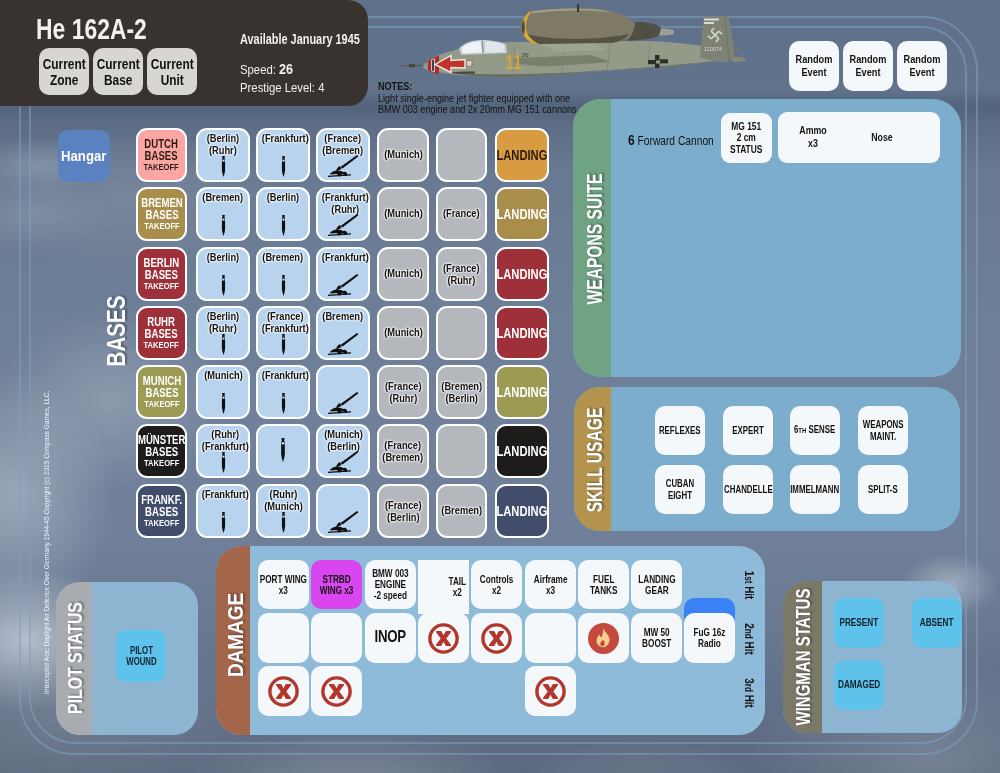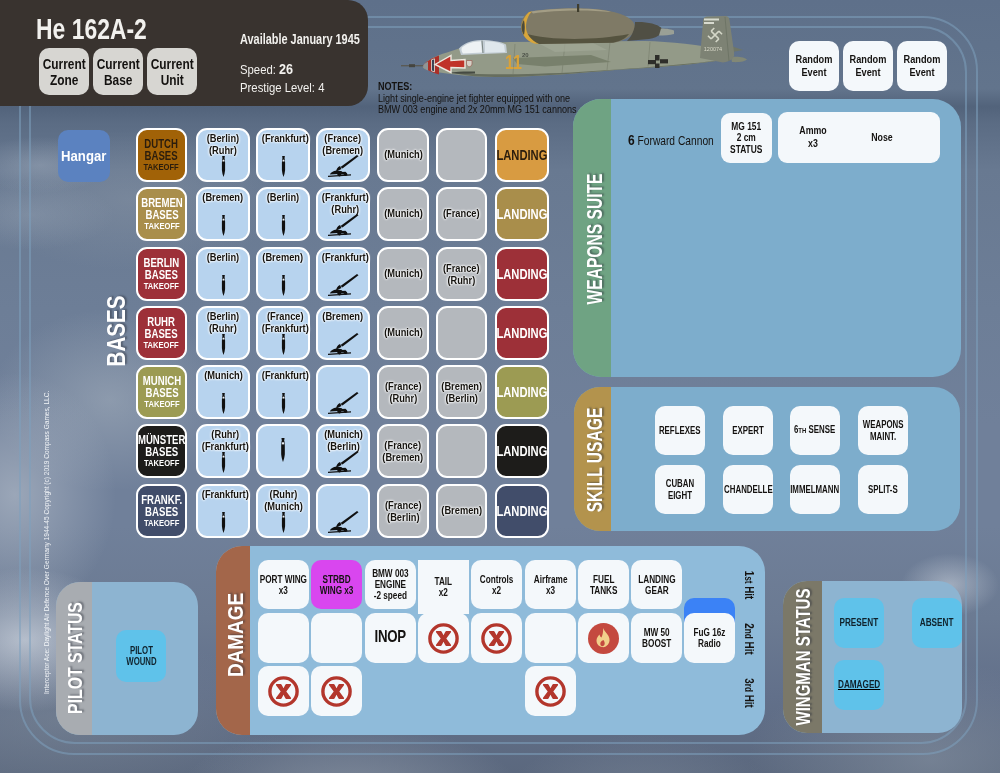--- a/index.html
+++ b/index.html
@@ -145,21 +145,21 @@
 <div class="abs wb" style="left:897px;top:41px;width:50px;height:50px;background:#f4f8fb;border-radius:10px;">
     <div style="transform:scaleX(0.8);font-weight:bold;font-size:11.5px;line-height:13px;color:#141210;text-align:center;white-space:nowrap;">Random<br>Event</div>
   </div>
 
 <div class="abs wb" style="left:58px;top:130px;width:52px;height:52px;background:#5b82c0;border-radius:10px;">
     <div style="transform:scaleX(0.85);color:#fff;font-weight:bold;font-size:15.5px;">Hangar</div>
   </div>
 
 <div class="abs vl" style="left:-27px;top:319px;width:280px;height:24px;font-size:26px;transform:rotate(-90deg) scaleX(0.79);">BASES</div>
 
-<div class="abs wb" style="left:136px;top:128px;width:47px;height:50px;background:#a16207;border:2.5px solid #fff;border-radius:11px;">
+<div class="abs wb" style="left:136px;top:128px;width:47px;height:50px;background:#fca5a5;border:2.5px solid #fff;border-radius:11px;">
     <div style="transform:scaleX(0.8);color:#2b1d0d;text-align:center;font-weight:bold;white-space:nowrap;">
       <div style="font-size:12px;line-height:12px;">DUTCH<br>BASES</div>
       <div style="font-size:9.5px;line-height:10.5px;">TAKEOFF</div>
     </div>
   </div>
 
 <div class="abs" style="left:196px;top:128px;width:50px;height:50px;background:#b7d3ee;border:2.5px solid #fff;border-radius:11px;color:#15130f;font-weight:bold;font-size:10.8px;line-height:11.5px;text-shadow:0 0 2px #fff,0 0 3px #fff,0 0 3px #fff;">
     <div style="position:absolute;top:3px;left:0;right:0;text-align:center;"><span style="display:inline-block;transform:scaleX(0.86);white-space:nowrap;">(Berlin)<br>(Ruhr)</span></div>
     <div style="position:absolute;bottom:3px;left:0;right:0;">
       <svg width="9" height="21" viewBox="0 0 10 25" style="display:block;margin:0 auto;">
@@ -606,21 +606,21 @@
   </div>
 
 <div class="abs wb" style="left:311px;top:560px;width:51px;height:49px;background:#d946ef;border-radius:10px;">
     <div style="transform:scaleX(0.78);font-weight:bold;font-size:10.5px;line-height:11px;color:#141210;text-align:center;white-space:nowrap;">STRBD<br>WING x3</div>
   </div>
 
 <div class="abs wb" style="left:365px;top:560px;width:51px;height:49px;background:#f4f8fb;border-radius:10px;">
     <div style="transform:scaleX(0.78);font-weight:bold;font-size:10.5px;line-height:11px;color:#141210;text-align:center;white-space:nowrap;">BMW 003<br>ENGINE<br>-2 speed</div>
   </div>
 
-<div class="abs wb" style="left:418px;top:560px;width:51px;height:54px;background:#f4f8fb;border-radius:0;">
+<div class="abs wb" style="left:418px;top:560px;width:51px;height:54px;background:#f4f8fb;border-radius:0;justify-content:flex-end;">
     <div style="transform:scaleX(0.78);font-weight:bold;font-size:10.5px;line-height:11px;color:#141210;text-align:center;white-space:nowrap;">TAIL<br>x2</div>
   </div>
 
 <div class="abs wb" style="left:471px;top:560px;width:51px;height:49px;background:#f4f8fb;border-radius:10px;">
     <div style="transform:scaleX(0.78);font-weight:bold;font-size:10.5px;line-height:11px;color:#141210;text-align:center;white-space:nowrap;">Controls<br>x2</div>
   </div>
 
 <div class="abs wb" style="left:525px;top:560px;width:51px;height:49px;background:#f4f8fb;border-radius:10px;">
     <div style="transform:scaleX(0.78);font-weight:bold;font-size:10.5px;line-height:11px;color:#141210;text-align:center;white-space:nowrap;">Airframe<br>x3</div>
   </div>
@@ -730,19 +730,19 @@
 <div class="abs vl" style="left:662px;top:647px;width:280px;height:20px;font-size:20px;transform:rotate(-90deg) scaleX(0.75);">WINGMAN STATUS</div>
 
 <div class="abs wb" style="left:834px;top:598px;width:50px;height:50px;background:#5fc2ea;border-radius:10px;">
     <div style="transform:scaleX(0.78);font-weight:bold;font-size:10.5px;line-height:11.5px;color:#10222c;text-align:center;white-space:nowrap;">PRESENT</div>
   </div>
 
 <div class="abs wb" style="left:896px;top:598px;width:50px;height:50px;background:#5fc2ea;border-radius:10px;margin-left:16px;">
     <div style="transform:scaleX(0.78);font-weight:bold;font-size:10.5px;line-height:11.5px;color:#10222c;text-align:center;white-space:nowrap;">ABSENT</div>
   </div>
 
-<div class="abs wb" style="left:834px;top:660px;width:50px;height:50px;background:#5fc2ea;border-radius:10px;text-decoration:underline;">
+<div class="abs wb" style="left:834px;top:660px;width:50px;height:50px;background:#5fc2ea;border-radius:10px;">
     <div style="transform:scaleX(0.78);font-weight:bold;font-size:10.5px;line-height:11.5px;color:#10222c;text-align:center;white-space:nowrap;">DAMAGED</div>
   </div>
 
 <div class="abs" style="left:42px;top:694px;width:10px;height:10px;">
 <div style="color:#f2f5f8;font-size:7.8px;white-space:nowrap;transform:rotate(-90deg) scaleX(0.84);transform-origin:0 0;">Interceptor Ace: Daylight Air Defence Over Germany 1944-45 Copyright (c) 2019 Compass Games, LLC.</div>
 </div>
 
 </body></html>

